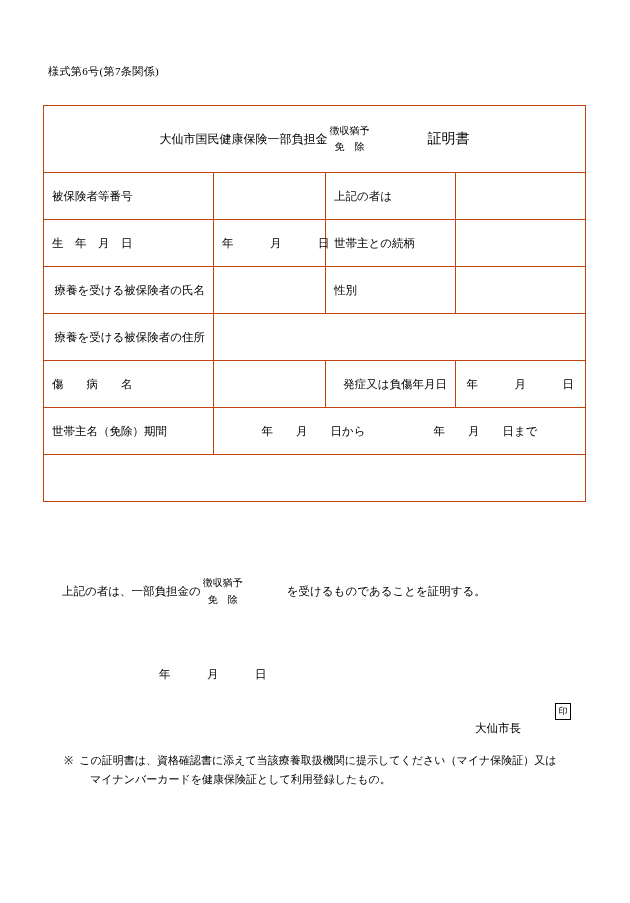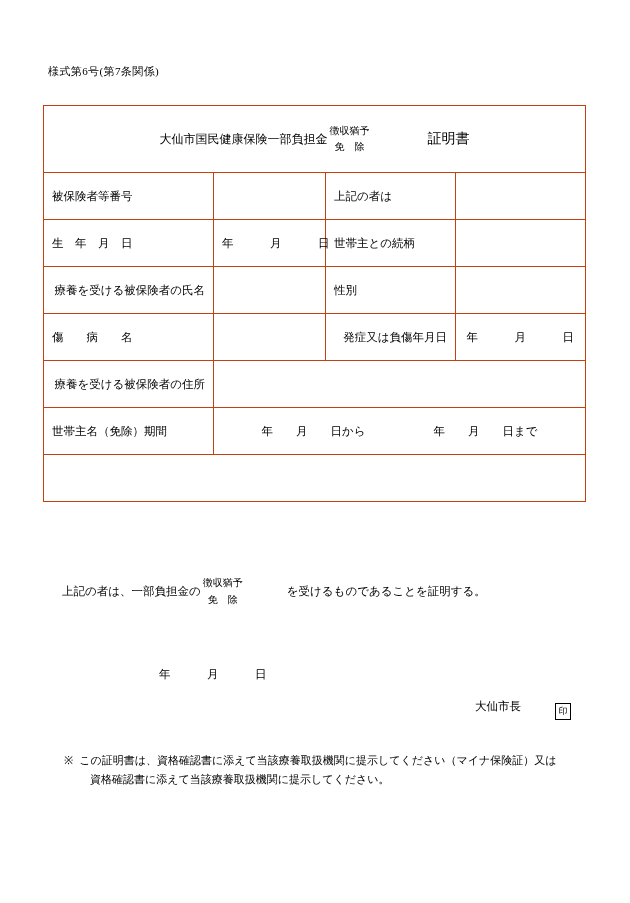--- a/index.html
+++ b/index.html
@@ -116,21 +116,21 @@
     position: absolute;
     left: 115px;
     top: 212px;
     font-size: 11.5px;
     letter-spacing: 0.5px;
     white-space: nowrap;
   }
   .mayor {
     position: absolute;
     right: 64px;
-    top: 244px;
+    top: 266px;
     font-size: 11.5px;
     white-space: nowrap;
   }
   .seal {
     position: absolute;
     right: 14px;
     top: 248px;
     width: 14px;
     height: 15px;
     border: 1px solid #000000;
@@ -202,31 +202,31 @@
       <tr>
         <td class="label-cell">療養を受ける被保険者の氏名</td>
         <td class="blank"></td>
         <td class="label-cell">
           <span class="spread">性別</span>
         </td>
         <td class="blank"></td>
       </tr>
 
       <tr>
+        <td class="label-cell">療養を受ける被保険者の住所</td>
+        <td colspan="3" class="blank"></td>
+      </tr>
+
+      <tr>
         <td class="label-cell">
           <span class="spread">傷　　病　　名</span>
         </td>
         <td class="blank"></td>
         <td class="label-cell">発症又は負傷年月日</td>
         <td class="center date-line">年　　　月　　　日</td>
-      </tr>
-
-      <tr>
-        <td class="label-cell">療養を受ける被保険者の住所</td>
-        <td colspan="3" class="blank"></td>
       </tr>
 
       <tr>
         <td class="label-cell">
           <span class="spread">世帯主名（免除）期間</span>
         </td>
         <td colspan="3" class="period-cell">
           <span class="seg">年　　月　　日から</span>
           <span class="gap"></span>
           <span class="seg">年　　月　　日まで</span>
@@ -246,21 +246,21 @@
             <span>を受けるものであることを証明する。</span>
           </div>
 
           <div class="stmt-date">年　　　月　　　日</div>
 
           <div class="mayor">大仙市長</div>
           <div class="seal">印</div>
 
           <div class="note">
             <span class="marker">※</span><span>この証明書は、資格確認書に添えて当該療養取扱機関に提示してください（マイナ保険証）又は</span>
-            <span class="l2">資格確認書に添えて当該療養取扱機関に提示してください。</span>
+            <span class="l2">マイナンバーカードを健康保険証として利用登録したもの。</span>
           </div>
 
         </td>
       </tr>
     </tbody>
   </table>
 
 </div>
 
 </body></html>

